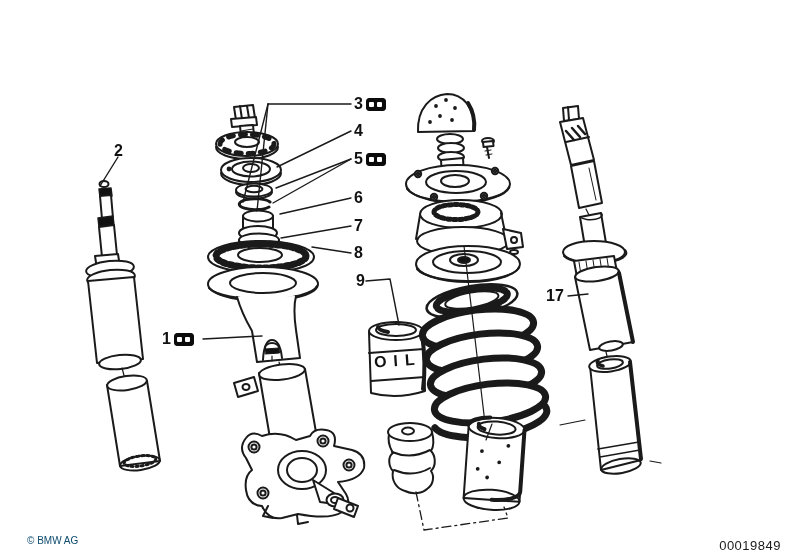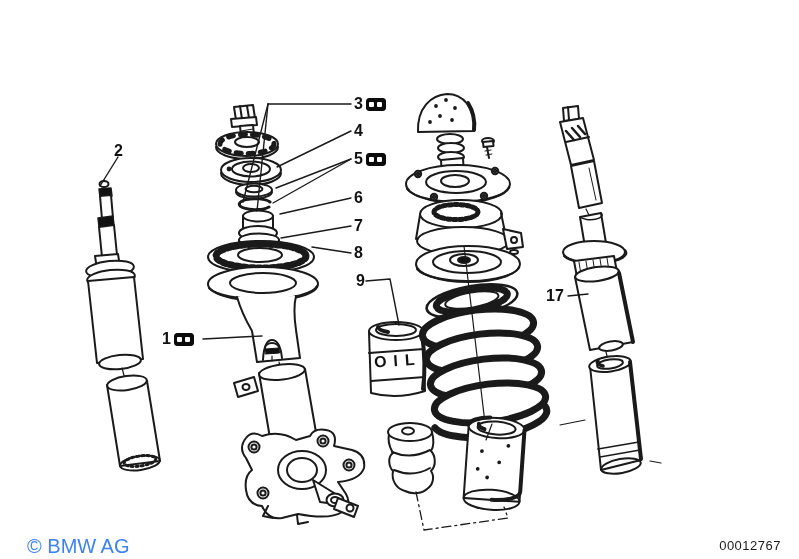--- a/index.html
+++ b/index.html
@@ -18,21 +18,21 @@
     display:flex;align-items:center;justify-content:center;gap:3px;
     border:1px solid #0b0b0b;box-sizing:border-box;
   }
   .marker i{display:block;width:5px;height:5px;background:#fff;border-radius:1px;}
   .oil-label{
     position:absolute;left:374px;top:352px;width:46px;
     font-weight:700;font-size:16px;letter-spacing:7px;color:#111;
     transform:rotate(-4deg);
   }
   .footer-copy{
-    position:absolute;left:27px;top:535px;font-size:20px;color:#3b82f6;
+    position:absolute;left:27px;top:535px;font-size:10px;color:#0c4a6e;
   }
   .footer-num{
     position:absolute;right:18px;top:538px;font-size:13px;color:#1a1a1a;
     letter-spacing:0.5px;
   }
 </style>
 </head>
 <body>
 
 <div class="stage">
@@ -331,15 +331,15 @@
   <span>9</span>
 </div>
 
 <div class="callout" style="left:546px;top:288px">
   <span>17</span>
 </div>
 
 <div class="oil-label">OIL</div>
 
 <div class="footer-copy">© BMW AG</div>
-<div class="footer-num">00012767</div>
+<div class="footer-num">00019849</div>
 
 </div>
 
 </body></html>

